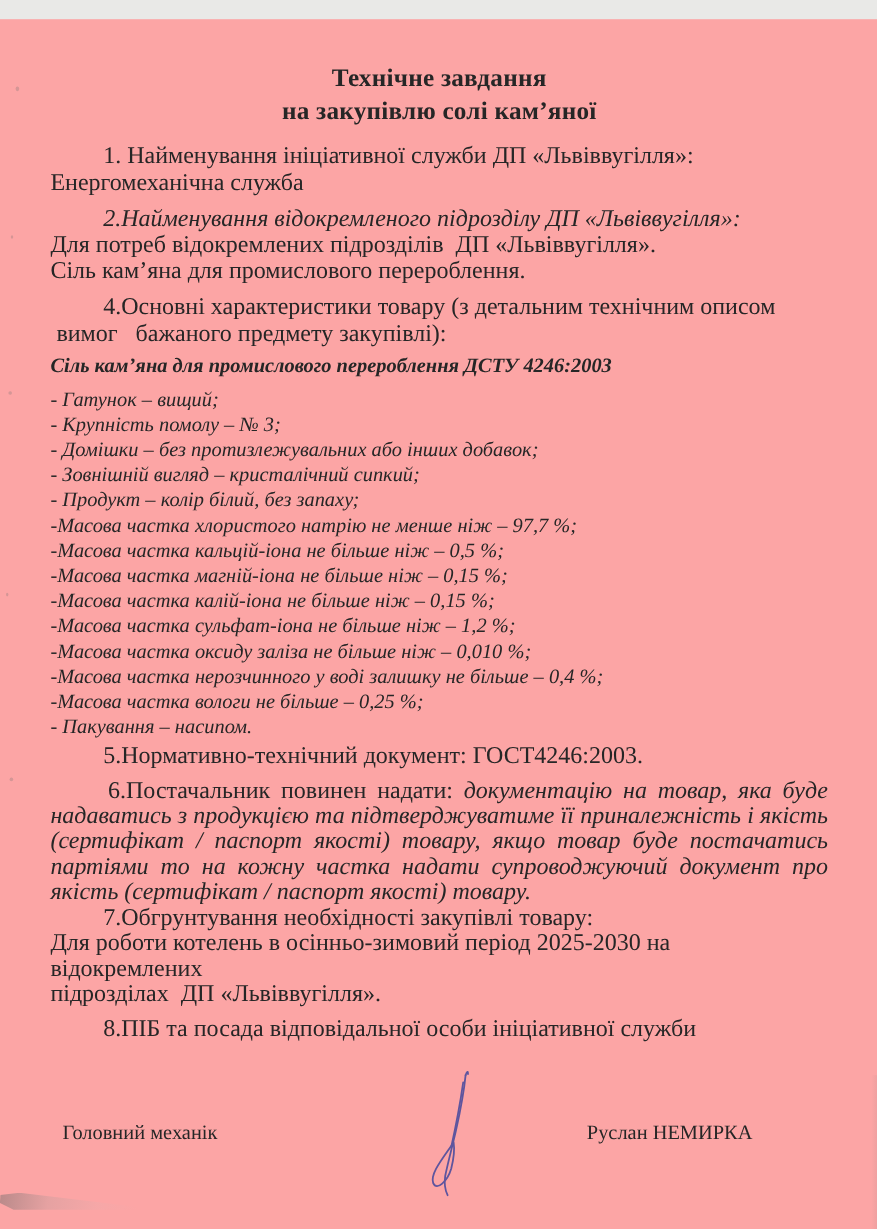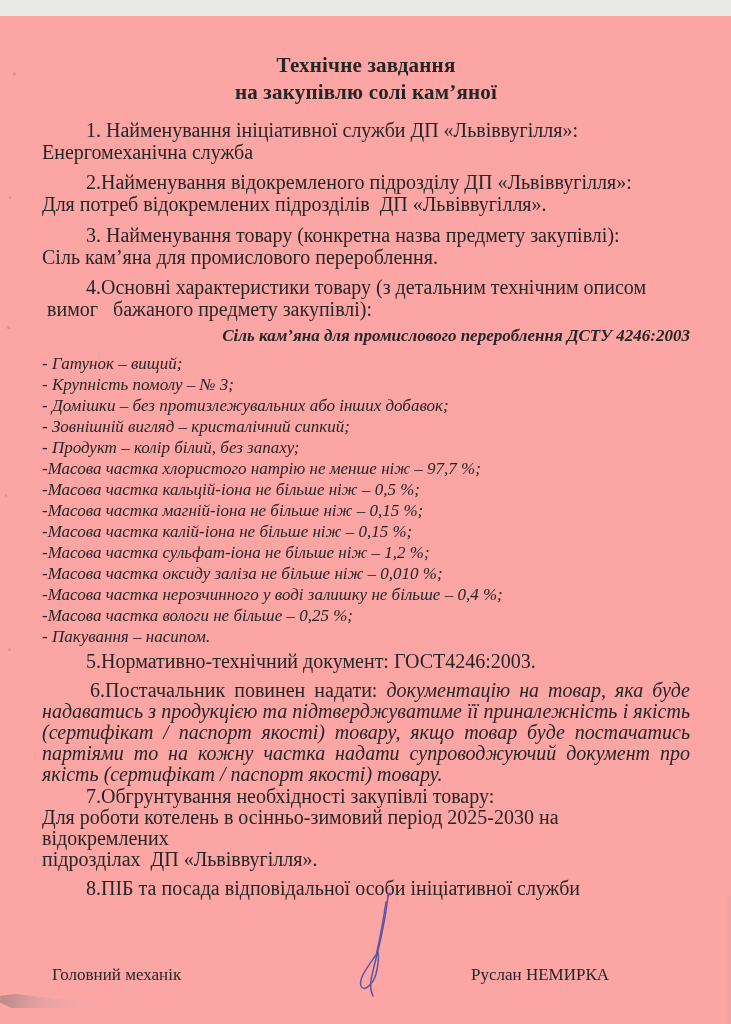--- a/index.html
+++ b/index.html
@@ -23,27 +23,27 @@
     line-height:27px;
     letter-spacing:0.2px;
   }
 
   p { margin:0; font-size:20px; line-height:22px; }
   .indent { text-indent:44px; }
   .val { white-space:pre-wrap; }
   .prewrap { white-space:pre-wrap; }
 
   .s1h { margin-top:13px; }
-  .s2h { margin-top:8px; }
+  .s2h { margin-top:8px;font-style:italic; }
   .s3h { margin-top:9px; }
   .s4h { margin-top:8px; }
 
   .product-heading {
     margin-top:5px;
-    text-align:right;
+    text-align:left;
     font-weight:bold;
     font-style:italic;
     font-size:17px;
     line-height:22px;
   }
 
   .specs { margin-top:6px; }
   .specs div { font-style:italic; font-size:17px; line-height:21px; white-space:pre-wrap; }
 
   .s5 { margin-top:3px; }
@@ -53,21 +53,21 @@
   .s7v { line-height:21px; }
   .s8 { margin-top:7px; }
 
   .sig-row {
     position:relative;
     margin-top:63px;
     height:30px;
     font-size:17px;
   }
   .sig-position { position:absolute; left:10px; top:3px;text-align:center; }
-  .sig-name { position:absolute; left:429px; top:3px; }
+  .sig-name { position:absolute; left:447px; top:3px; }
 
   .signature-svg { position:absolute; left:352px; top:874px; }
 
   
   .speck { position:absolute; background:rgba(110,110,110,0.28); border-radius:50%; }
   .speck.a { left:13px; top:56px;  width:3px; height:4px; }
   .speck.b { left:9px;  top:180px; width:2px; height:3px; }
   .speck.c { left:7px;  top:310px; width:3px; height:3px; }
   .speck.d { left:5px;  top:478px; width:2px; height:3px; }
   .speck.e { left:8px;  top:632px; width:3px; height:3px; }
@@ -96,21 +96,20 @@
       <div>Технічне завдання</div>
       <div>на закупівлю солі кам’яної</div>
     </div>
 
     <p class="indent s1h">1. Найменування ініціативної служби ДП «Львіввугілля»:</p>
     <p class="val">Енергомеханічна служба</p>
 
     <p class="indent s2h">2.Найменування відокремленого підрозділу ДП «Львіввугілля»:</p>
     <p class="val">Для потреб відокремлених підрозділів  ДП «Львіввугілля».</p>
 
-    <p class="indent s3h">3. Найменування товару (конкретна назва предмету закупівлі):</p>
     <p class="val">Сіль кам’яна для промислового перероблення.</p>
 
     <p class="indent s4h prewrap">4.Основні характеристики товару (з детальним технічним описом
  вимог   бажаного предмету закупівлі):</p>
 
     <p class="product-heading">Сіль кам’яна для промислового перероблення ДСТУ 4246:2003</p>
 
     <div class="specs">
       <div>- Гатунок – вищий;</div>
       <div>- Крупність помолу – № 3;</div>

